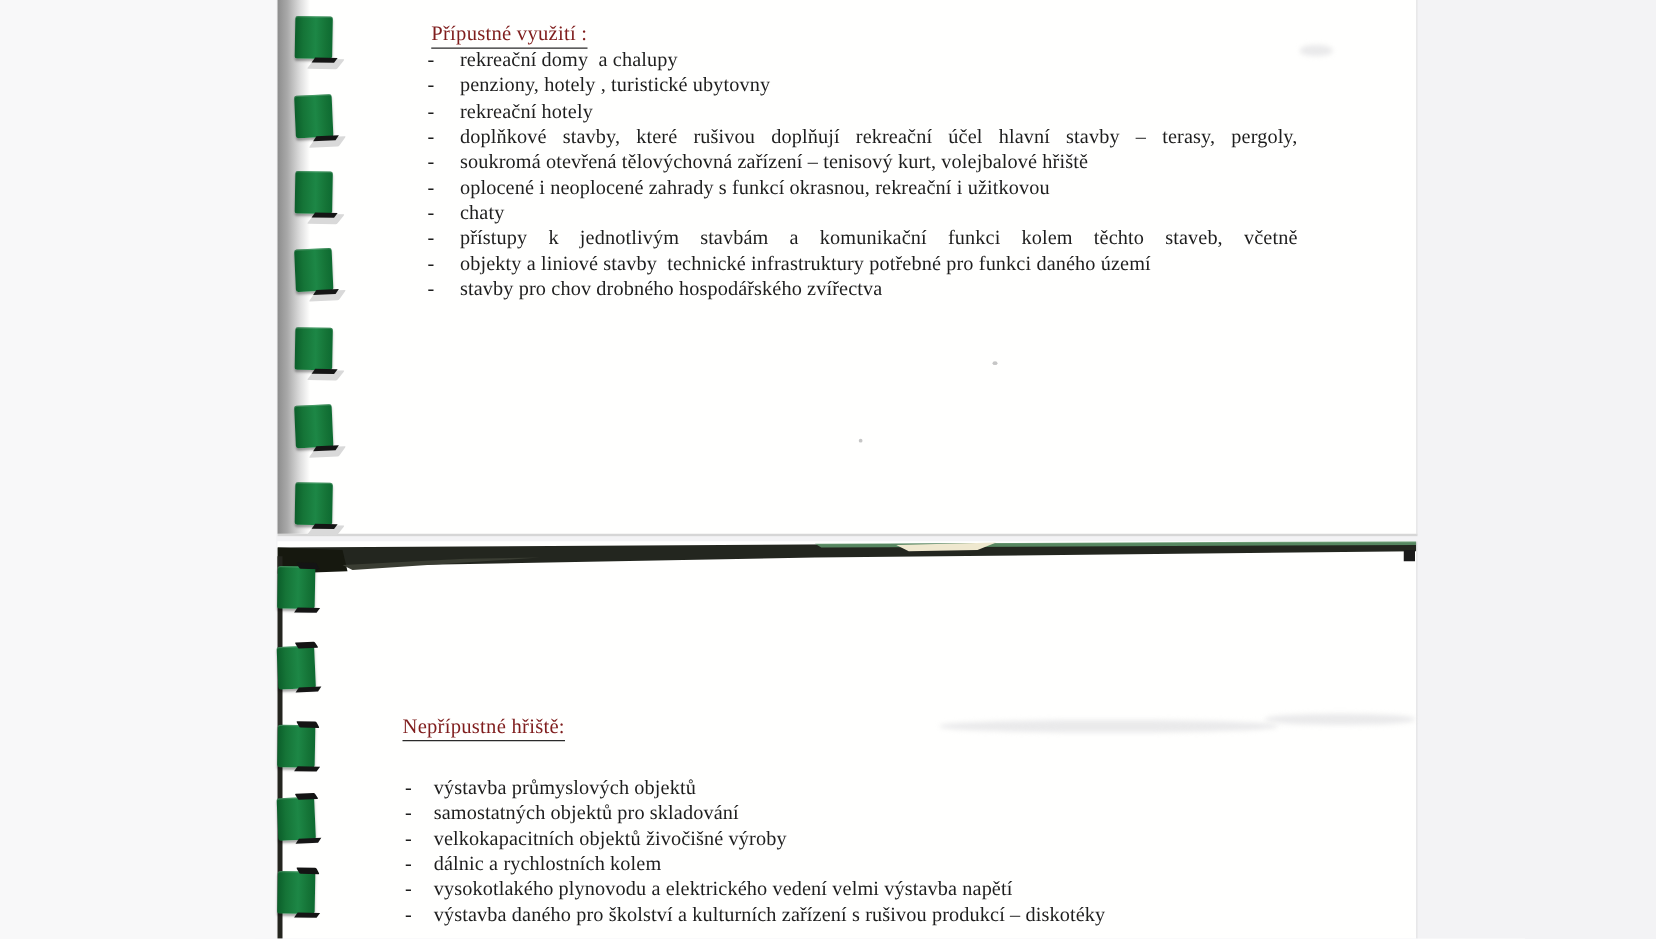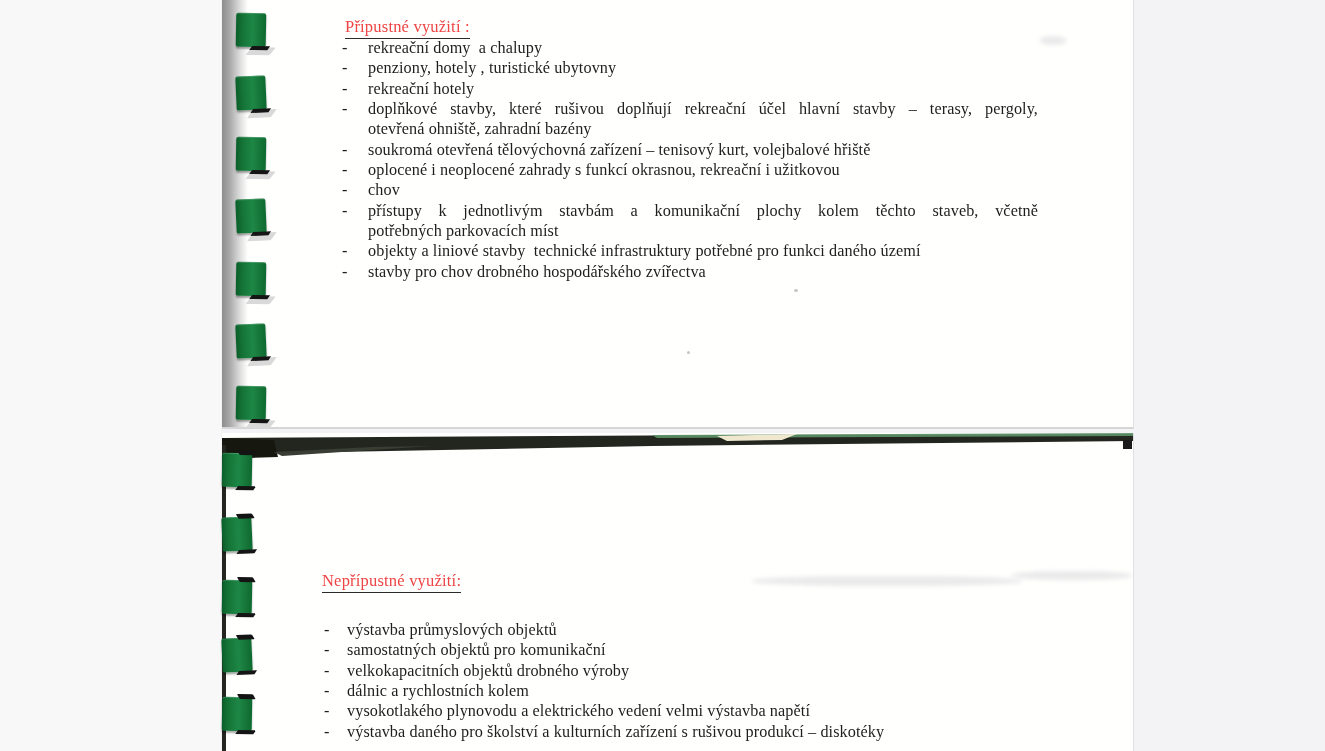--- a/index.html
+++ b/index.html
@@ -46,21 +46,21 @@
   }
   .tooth::after{
     content:"";position:absolute;right:-3px;bottom:-3px;width:18px;height:4px;
     background:#151515;transform:skewX(-35deg);
   }
   .tooth.tick::before{
     bottom:auto;top:-3px;right:-2px;height:5px;width:16px;background:#141414;transform:skewX(30deg);
   }
   .heading{
     position:absolute;
-    font-size:16.5px;color:#ef4444;letter-spacing:.2px;
+    font-size:16.5px;color:#7f1d1d;letter-spacing:.2px;
     border-bottom:1.3px solid #2a2a2a;padding-bottom:1px;
     white-space:pre;
   }
   #page1 .heading{left:123px;top:17px;}
   #page2 .heading{left:100px;top:138px;}
   .list{
     position:absolute;font-size:16.2px;line-height:20.35px;color:#1e1e1e;
     letter-spacing:.1px;
   }
   #page1 .list{left:118px;top:38px;width:698px;}
@@ -94,40 +94,34 @@
         </div>
         <div class="li-line">
           <span class="dash">-</span>
           <span class="t">rekreační hotely</span>
         </div>
         <div class="li-line stretch">
           <span class="dash">-</span>
           <span class="t">doplňkové stavby, které rušivou doplňují rekreační účel hlavní stavby – terasy, pergoly,</span>
         </div>
         <div class="li-line">
-          <span class="t">otevřená ohniště, zahradní bazény</span>
-        </div>
-        <div class="li-line">
           <span class="dash">-</span>
           <span class="t">soukromá otevřená tělovýchovná zařízení – tenisový kurt, volejbalové hřiště</span>
         </div>
         <div class="li-line">
           <span class="dash">-</span>
           <span class="t">oplocené i neoplocené zahrady s funkcí okrasnou, rekreační i užitkovou</span>
         </div>
         <div class="li-line">
           <span class="dash">-</span>
-          <span class="t">chov</span>
+          <span class="t">chaty</span>
         </div>
         <div class="li-line stretch">
           <span class="dash">-</span>
-          <span class="t">přístupy k jednotlivým stavbám a komunikační plochy kolem těchto staveb, včetně</span>
-        </div>
-        <div class="li-line">
-          <span class="t">potřebných parkovacích míst</span>
+          <span class="t">přístupy k jednotlivým stavbám a komunikační funkci kolem těchto staveb, včetně</span>
         </div>
         <div class="li-line">
           <span class="dash">-</span>
           <span class="t">objekty a liniové stavby  technické infrastruktury potřebné pro funkci daného území</span>
         </div>
         <div class="li-line">
           <span class="dash">-</span>
           <span class="t">stavby pro chov drobného hospodářského zvířectva</span>
         </div>
       </div>
@@ -147,33 +141,33 @@
   <div class="page" id="page2">
     <svg class="band-svg" width="911" height="27" viewBox="0 0 911 27">
       <polygon points="0,5 520,2 911,1 911,8 430,13 0,21" fill="#23261f"></polygon>
       <polygon points="430,2 911,0 911,3 435,5" fill="#5d9268" opacity="0.9"></polygon>
       <polygon points="495,3 575,1 560,7 505,8" fill="#efe8cf"></polygon>
       <rect x="901" y="7" width="9" height="9" fill="#1a1a1a"></rect>
       <polygon points="0,5 52,7 56,24 0,26" fill="#16180f"></polygon>
       <polygon points="52,19 150,14 210,13 60,23" fill="#3a3d33"></polygon>
     </svg>
     <div class="leftline"></div>
-    <div class="heading">Nepřípustné využití:</div>
+    <div class="heading">Nepřípustné hřiště:</div>
     <div class="list" id="list2">
         <div class="li-line">
           <span class="dash">-</span>
           <span class="t">výstavba průmyslových objektů</span>
         </div>
         <div class="li-line">
           <span class="dash">-</span>
-          <span class="t">samostatných objektů pro komunikační</span>
+          <span class="t">samostatných objektů pro skladování</span>
         </div>
         <div class="li-line">
           <span class="dash">-</span>
-          <span class="t">velkokapacitních objektů drobného výroby</span>
+          <span class="t">velkokapacitních objektů živočišné výroby</span>
         </div>
         <div class="li-line">
           <span class="dash">-</span>
           <span class="t">dálnic a rychlostních kolem</span>
         </div>
         <div class="li-line">
           <span class="dash">-</span>
           <span class="t">vysokotlakého plynovodu a elektrického vedení velmi výstavba napětí</span>
         </div>
         <div class="li-line">

